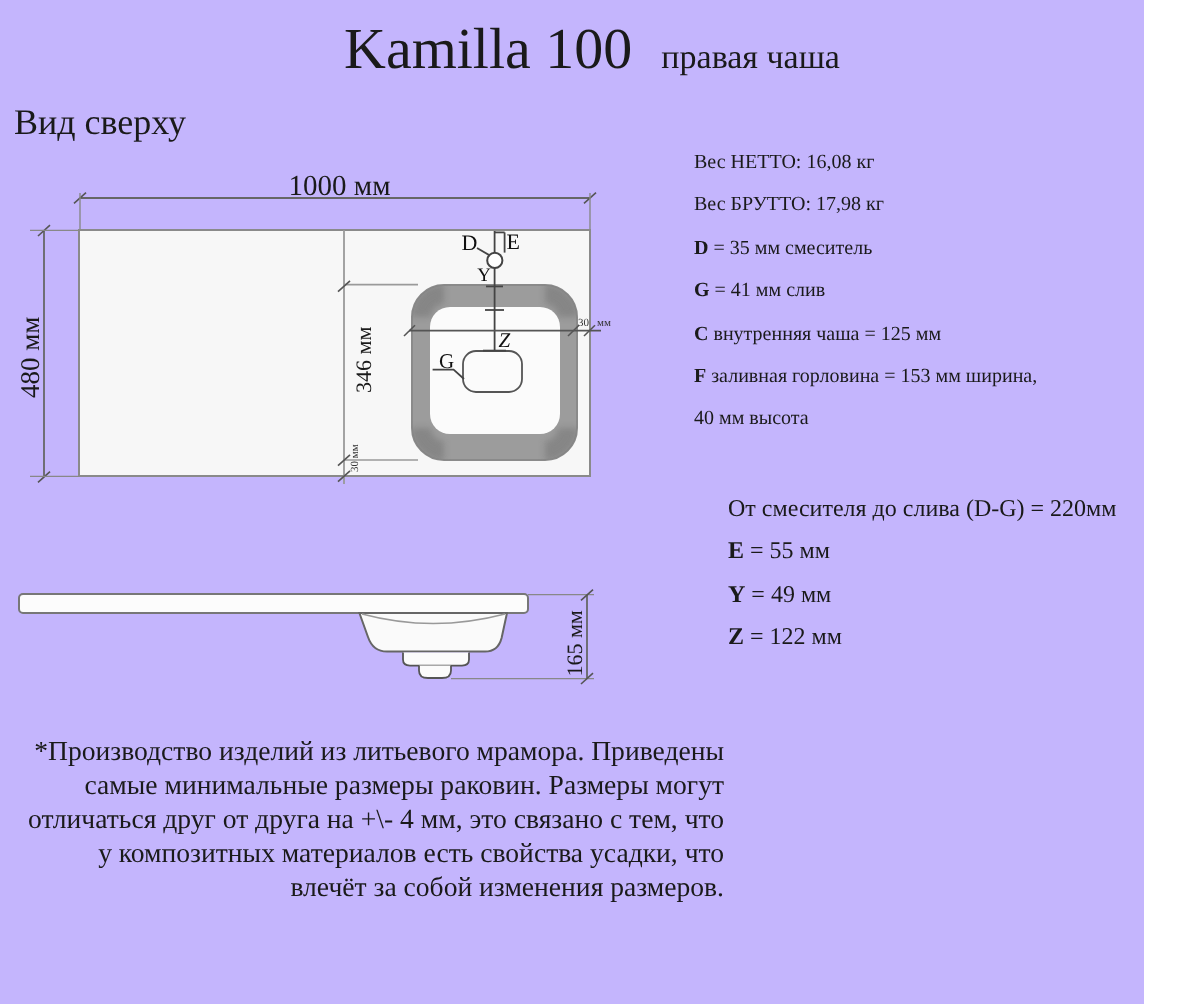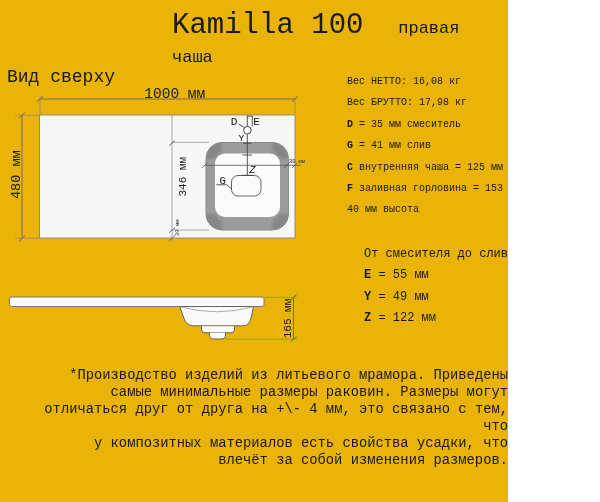--- a/index.html
+++ b/index.html
@@ -1,26 +1,26 @@
 <!DOCTYPE html>
 <html><head>
 <meta charset="utf-8">
 <style>
 html,body{margin:0;padding:0;background:#ffffff;}
-#page{position:relative;width:508px;height:502px;background:#eab308;font-family:Liberation Mono, monospace;color:#1a1a1a;overflow:hidden;}
+#page{position:relative;width:572px;height:502px;background:#c4b5fd;font-family:Liberation Serif, serif;color:#1a1a1a;overflow:hidden;}
 .abs{position:absolute;line-height:1;}
 #rt{position:absolute;left:347px;top:71px;font-size:10px;line-height:21.4px;white-space:nowrap;}
 #rt2{position:absolute;left:364px;top:244px;font-size:12px;line-height:21.4px;white-space:nowrap;}
 #fn{position:absolute;left:14px;top:367px;font-size:13.8px;line-height:17px;text-align:right;}
 </style>
 </head>
 <body>
 <div id="page">
   <div class="abs" style="left:172px;top:11px;font-size:29px;">Kamilla 100&nbsp; <span style="font-size:17px;">правая чаша</span></div>
-  <div class="abs" style="left:7px;top:68px;font-size:18px;text-align:center;">Вид сверху</div>
+  <div class="abs" style="left:7px;top:52px;font-size:18px;text-align:center;">Вид сверху</div>
 
   <div id="rt">Вес НЕТТО: 16,08 кг<br>
 Вес БРУТТО: 17,98 кг<br>
 <b>D</b> = 35 мм смеситель<br>
 <b>G</b> = 41 мм слив<br>
 <b>C</b> внутренняя чаша = 125 мм<br>
 <b>F</b> заливная горловина = 153 мм ширина,<br>
 40 мм высота</div>
 
   <div id="rt2">От смесителя до слива (D-G) = 220мм<br>

